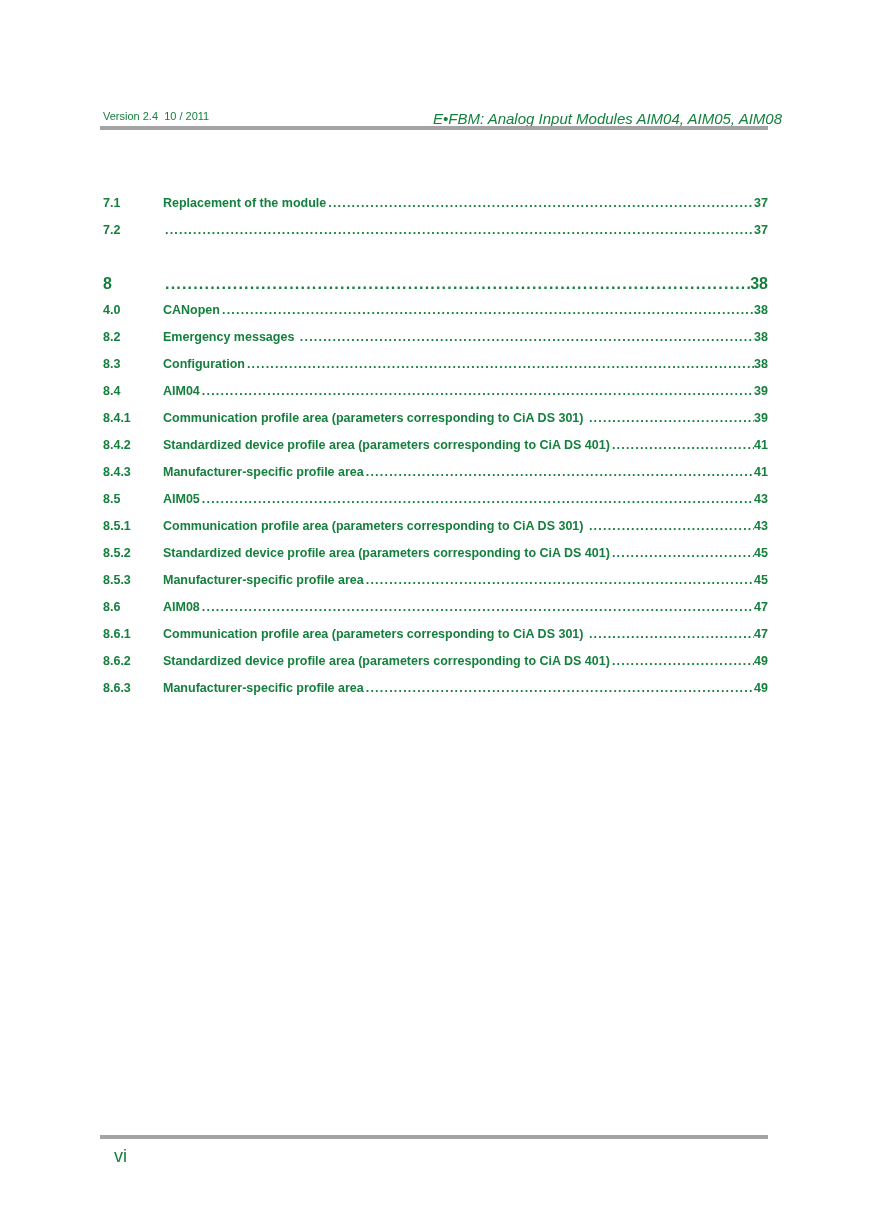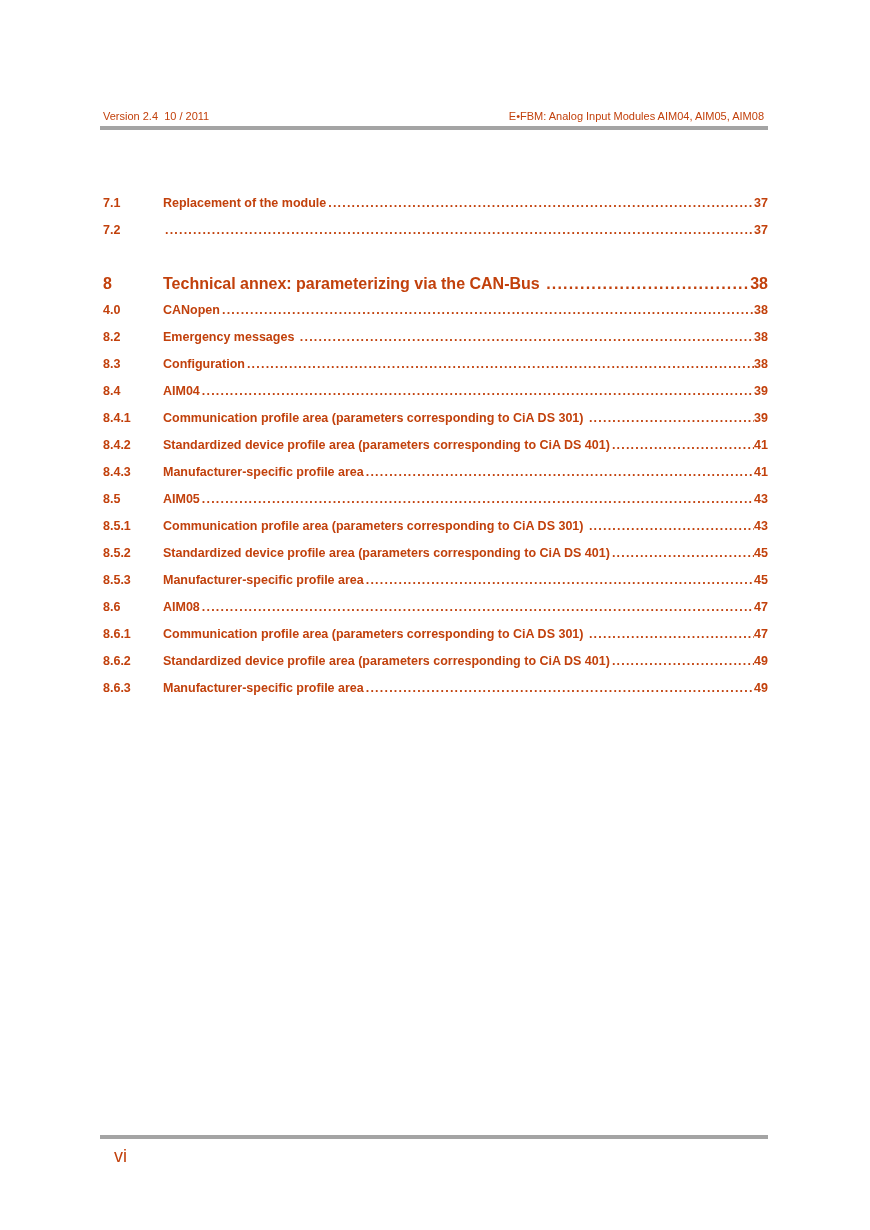--- a/index.html
+++ b/index.html
@@ -20,24 +20,25 @@
   
   .header-left {
     position: absolute;
     left: 103px;
     top: 110px;
     font-size: 11px;
     white-space: pre;
   }
   .header-right {
     position: absolute;
-    right: 106px;
+    right: 88px;
     top: 110px;
-    font-size: 11px;
-    white-space: pre;
+    font-size: 15px;
+    white-space: pre;
+    font-style: italic;
   }
   .header-rule {
     position: absolute;
     left: 100px;
     right: 102px;
     top: 126px;
     height: 4px;
   }
 
   
@@ -107,21 +108,21 @@
     font-size: 10.5px;
     line-height: 15px;
   }
   .footer-line {
     white-space: pre;
   }
 </style>
 </head>
 <body>
 
-<div class="page" style="color: #c2410c;">
+<div class="page" style="color: #15803d;">
 
   <div class="header-left">Version 2.4  10 / 2011</div>
 
   <div class="header-right">E•FBM: Analog Input Modules AIM04, AIM05, AIM08</div>
 
   <div class="header-rule" style="background: rgb(164, 164, 164);"></div>
 
   <div class="toc">
   <div class="toc-row">
     <span class="toc-num">7.1</span>
@@ -131,21 +132,20 @@
   </div>
 
   <div class="toc-row">
     <span class="toc-num">7.2</span>
     <span class="toc-leader" aria-hidden="true"></span>
     <span class="toc-page">37</span>
   </div>
 
   <div class="toc-row chapter">
     <span class="toc-num">8</span>
-    <span class="toc-title">Technical annex: parameterizing via the CAN-Bus </span>
     <span class="toc-leader" aria-hidden="true"></span>
     <span class="toc-page">38</span>
   </div>
 
   <div class="toc-row">
     <span class="toc-num">4.0</span>
     <span class="toc-title">CANopen</span>
     <span class="toc-leader" aria-hidden="true"></span>
     <span class="toc-page">38</span>
   </div>

